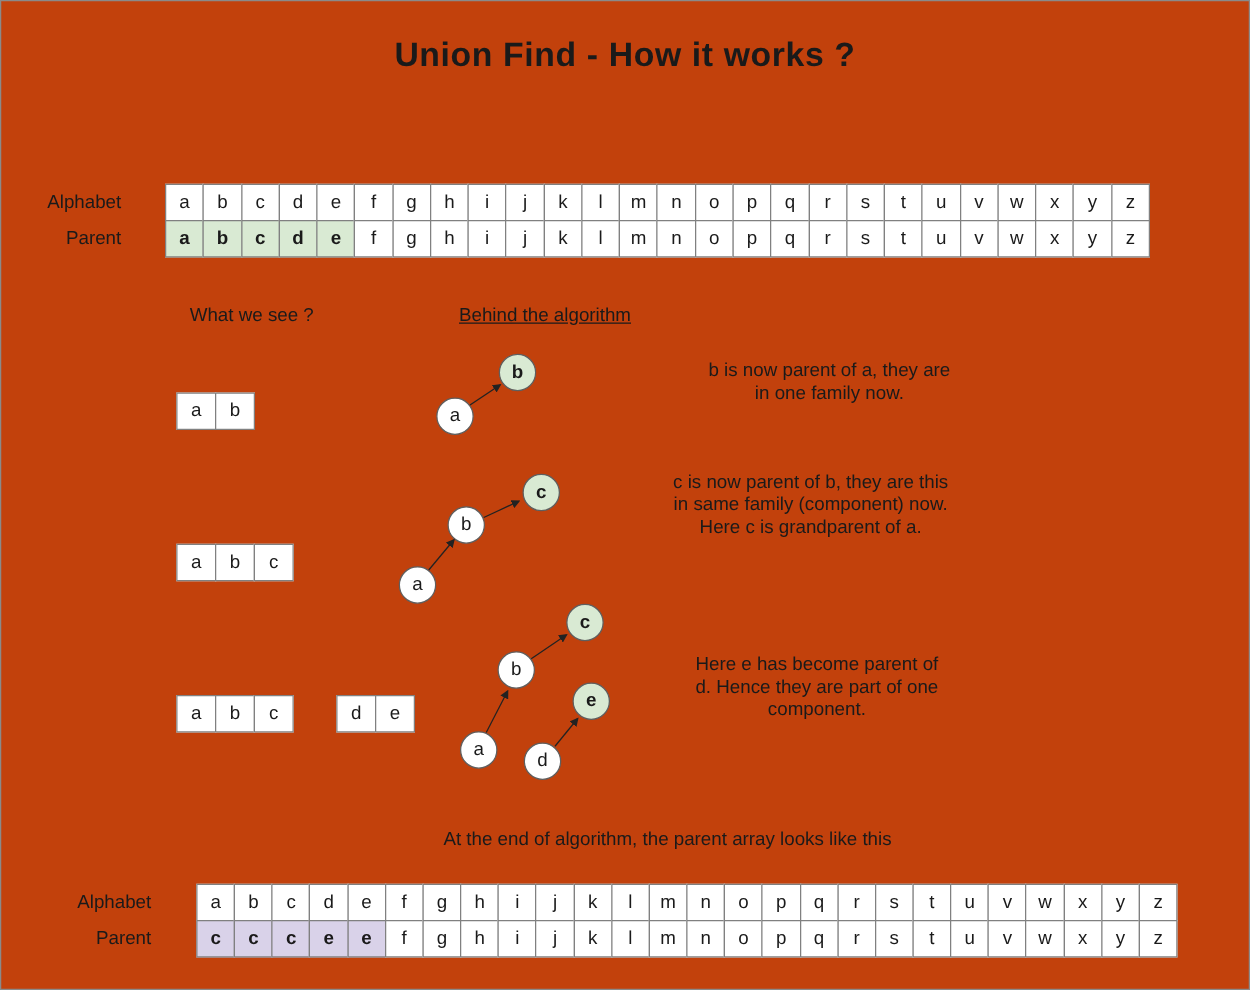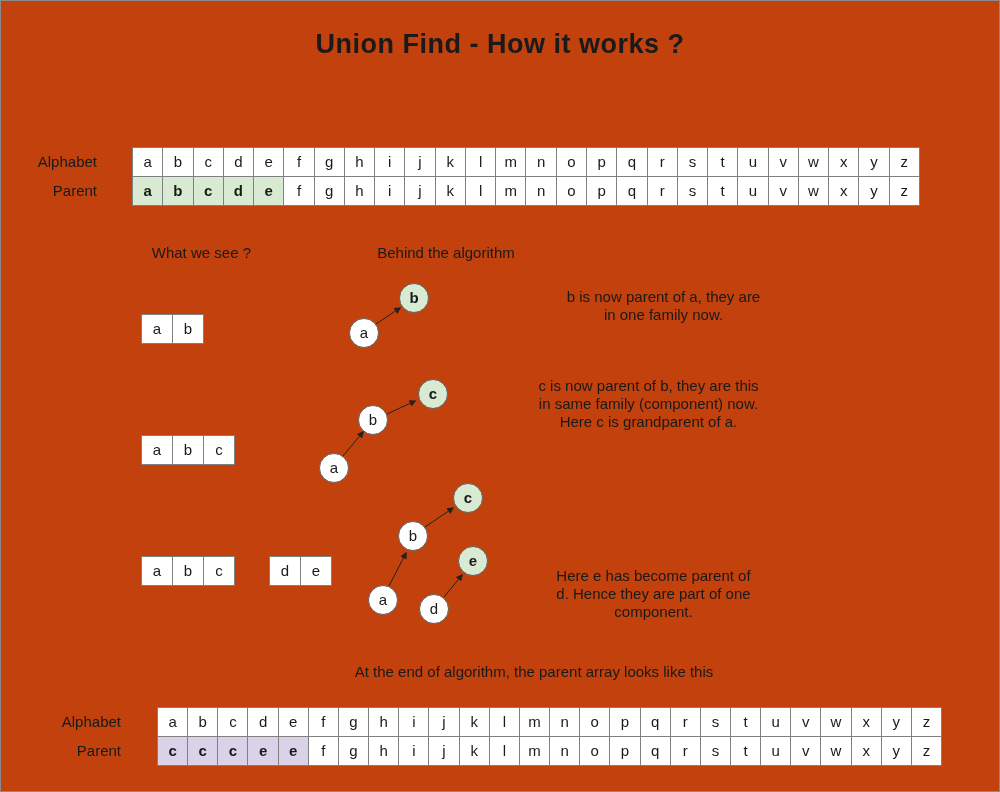--- a/index.html
+++ b/index.html
@@ -80,21 +80,21 @@
       <div class="cell">t</div>
       <div class="cell">u</div>
       <div class="cell">v</div>
       <div class="cell">w</div>
       <div class="cell">x</div>
       <div class="cell">y</div>
       <div class="cell">z</div>
     </div>
 
   <div class="header-label" style="top:243px;left:130px;width:120px;text-align:right;">What we see ?</div>
-  <div class="header-label" style="top:243px;left:365px;width:160px;">Behind the algorithm</div>
+  <div class="header-label" style="top:243px;left:355px;width:160px;text-decoration:underline;">Behind the algorithm</div>
 
   <div class="cellrow" style="top:313px;left:140px;width:63px;">
       <div class="cell">a</div>
       <div class="cell">b</div>
     </div>
   <div class="node" style="left:348px;top:317px;">a</div>
   <div class="node hl" style="left:398px;top:282px;">b</div>
   <div class="caption step-text" style="top:287px;left:525px;width:275px;text-align:center;">
     <div>b is now parent of a, they are</div>
     <div>in one family now.</div>
@@ -121,21 +121,21 @@
     </div>
   <div class="cellrow" style="top:555px;left:268px;width:63px;">
       <div class="cell">d</div>
       <div class="cell">e</div>
     </div>
   <div class="node" style="left:367px;top:584px;">a</div>
   <div class="node" style="left:397px;top:520px;">b</div>
   <div class="node hl" style="left:452px;top:482px;">c</div>
   <div class="node" style="left:418px;top:593px;">d</div>
   <div class="node hl" style="left:457px;top:545px;">e</div>
-  <div class="caption step-text" style="top:522px;left:525px;width:255px;margin-top:44px;">
+  <div class="caption step-text" style="top:522px;left:525px;width:255px;">
     <div>Here e has become parent of</div>
     <div>d. Hence they are part of one</div>
     <div>component.</div>
   </div>
 
   <svg class="arrows" width="1000" height="792" viewBox="0 0 1000 792">
     <defs>
       <marker id="arrowhead" viewBox="0 0 10 10" refX="8" refY="5" markerWidth="7" markerHeight="7" orient="auto-start-reverse">
         <path d="M0,0 L10,5 L0,10 z" fill="#222222"></path>
       </marker>

